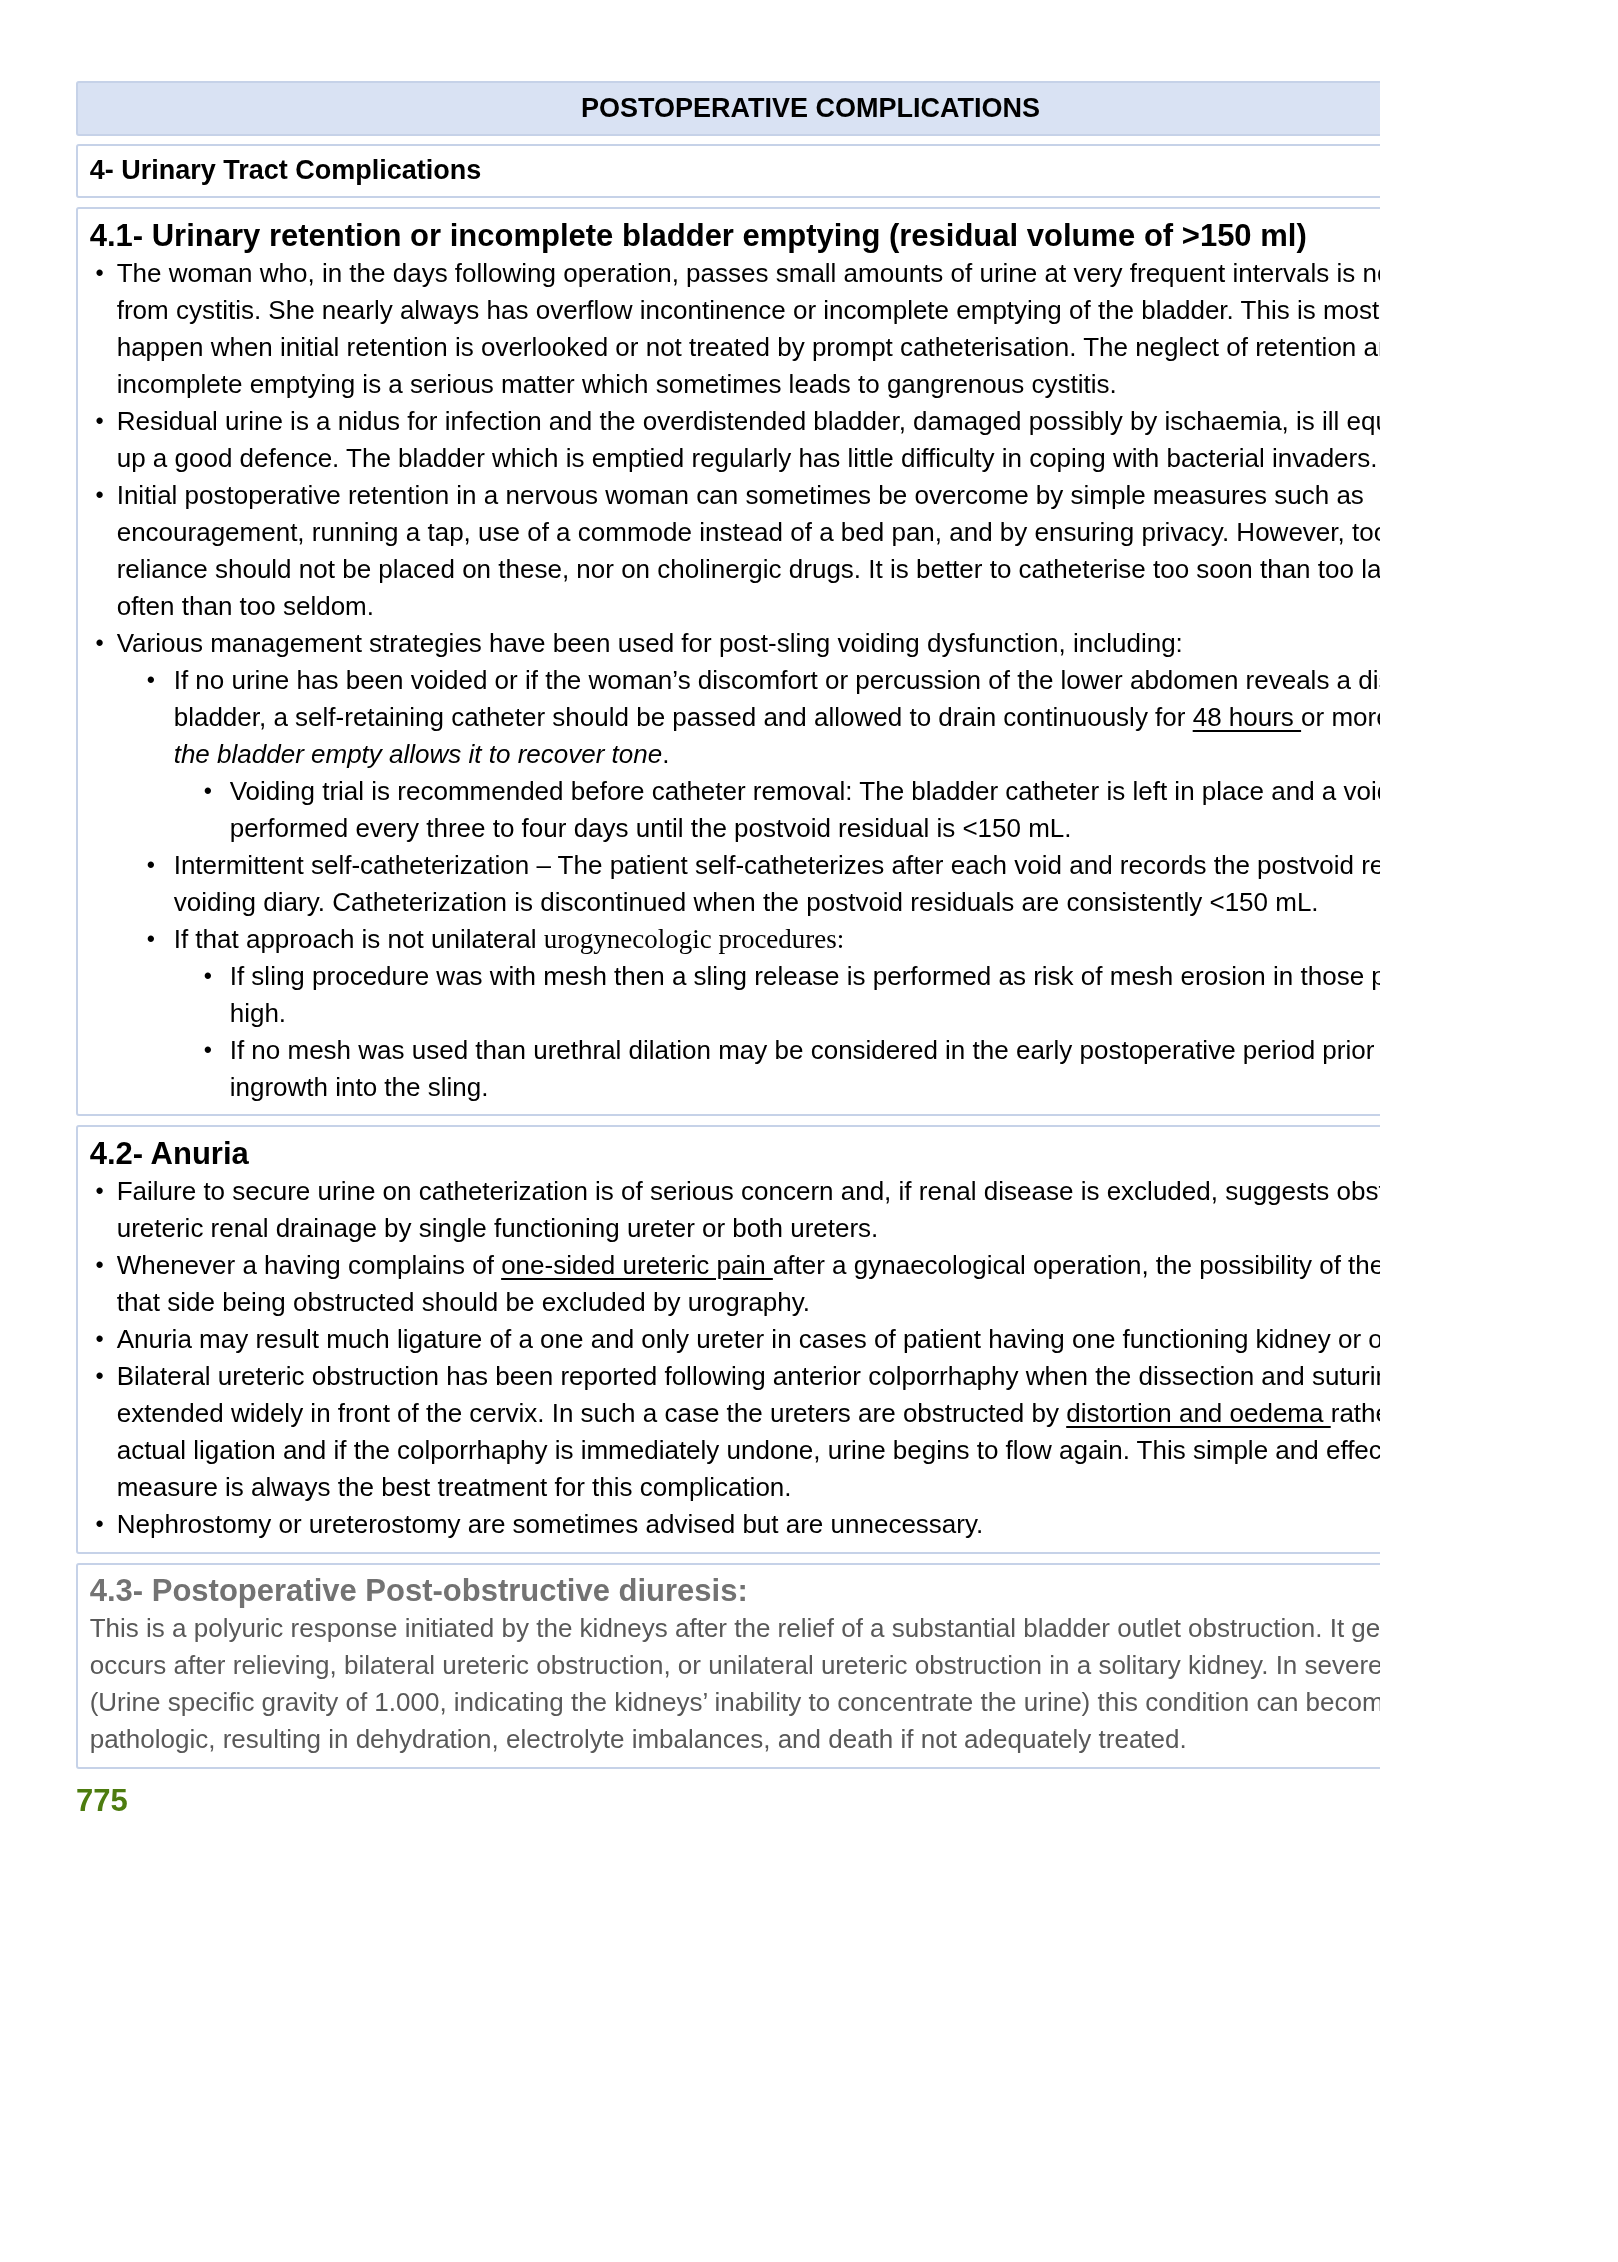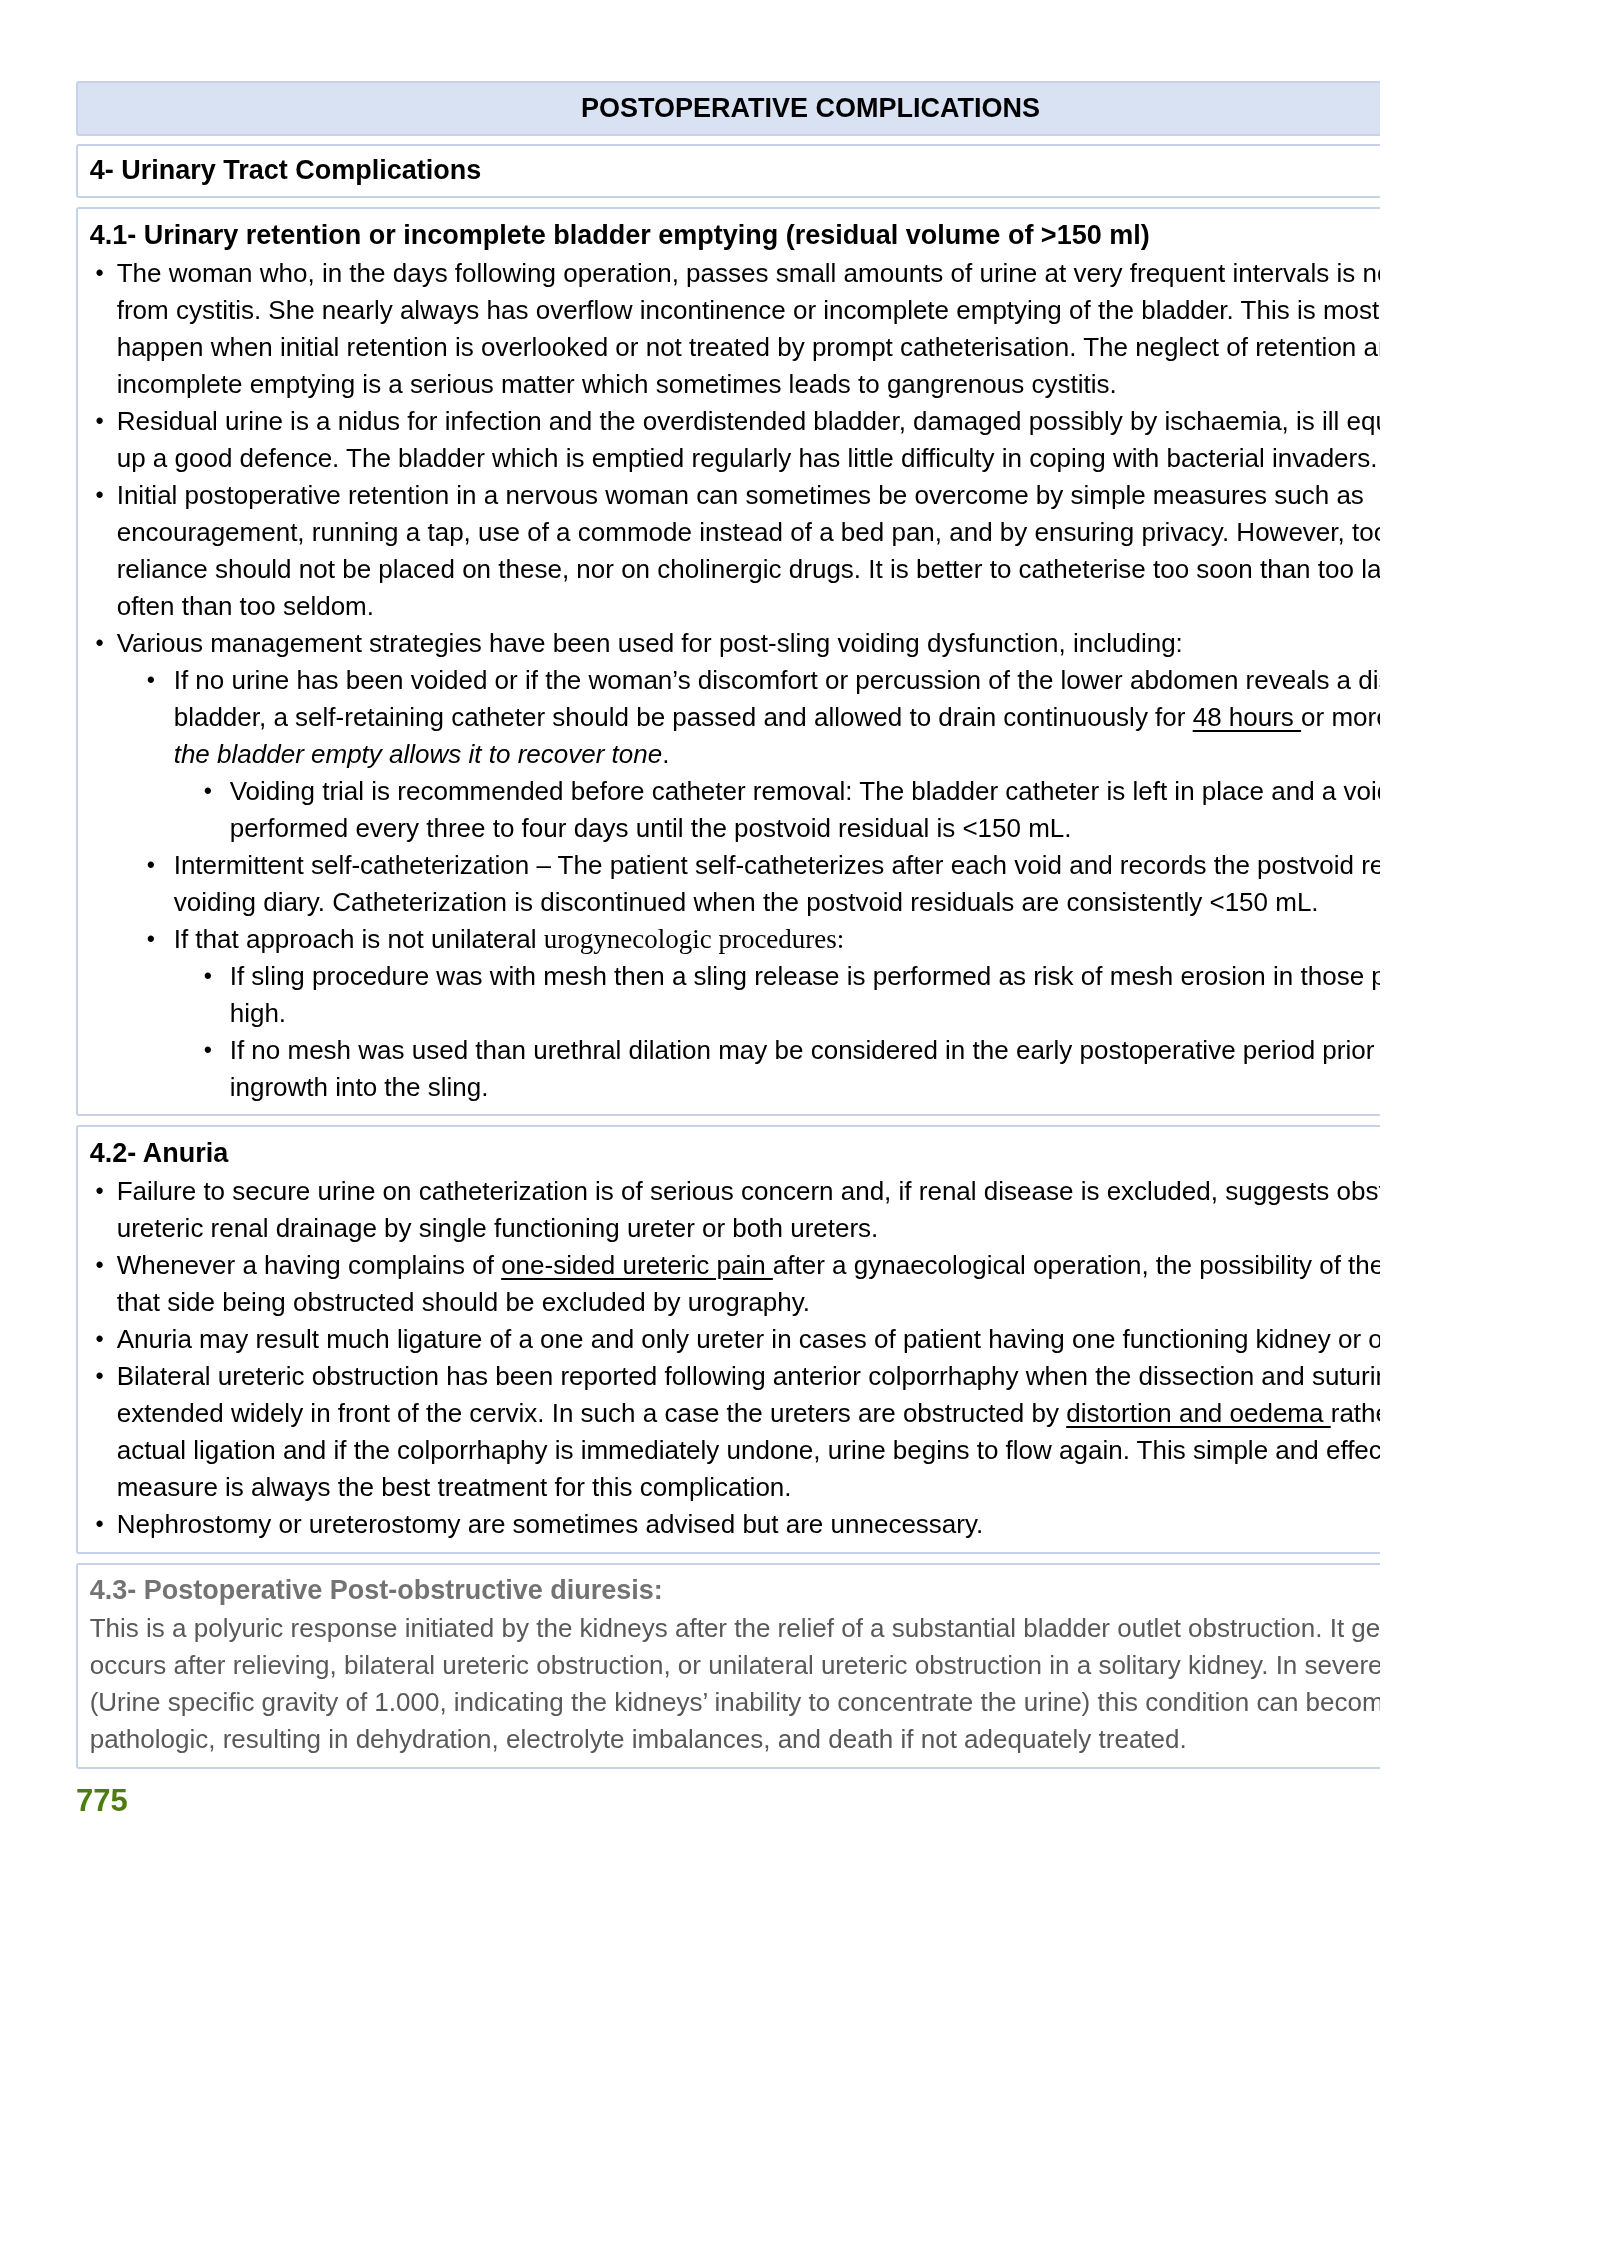--- a/index.html
+++ b/index.html
@@ -28,21 +28,21 @@
     font-size: 27px;
     padding: 9.8px 13.7px;
   }
   .title-box {
     font-weight: bold;
     font-size: 27px;
     padding: 8.8px 13.7px 9.8px 11.7px;
   }
   .sec-heading {
     font-weight: bold;
-    font-size: 27px;
+    font-size: 31px;
     line-height: 39px;
   }
   .body-text { font-size: 26px; line-height: 37px; }
 
   ul.blist { list-style: none; margin: 0; padding: 0; }
   ul.blist li { position: relative; }
   li.l1 { padding-left: 27px; }
   li.l1 > .marker { position: absolute; left: 5.9px; }
   li.l2 { padding-left: 84px; }
   li.l2 > .marker { position: absolute; left: 57px; }

